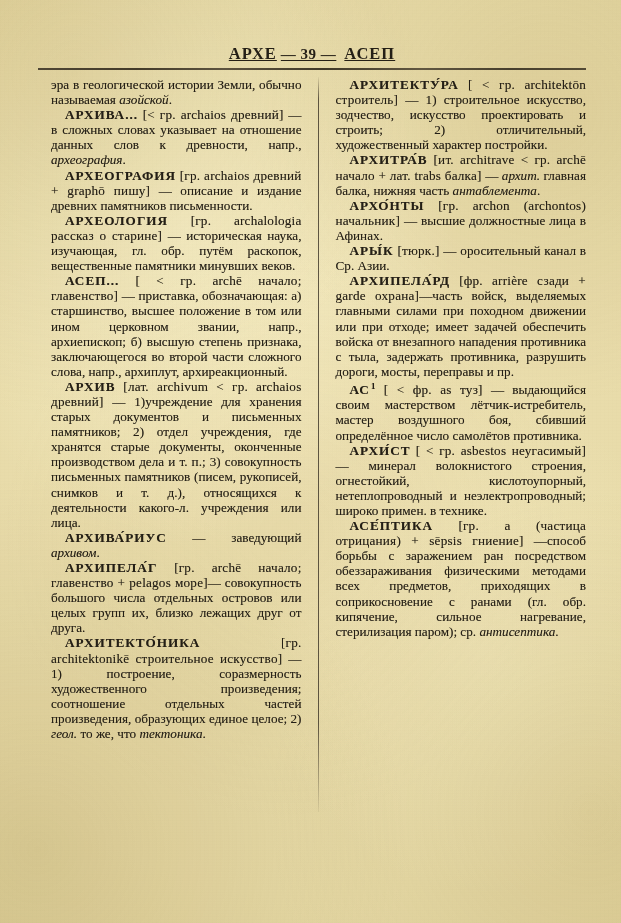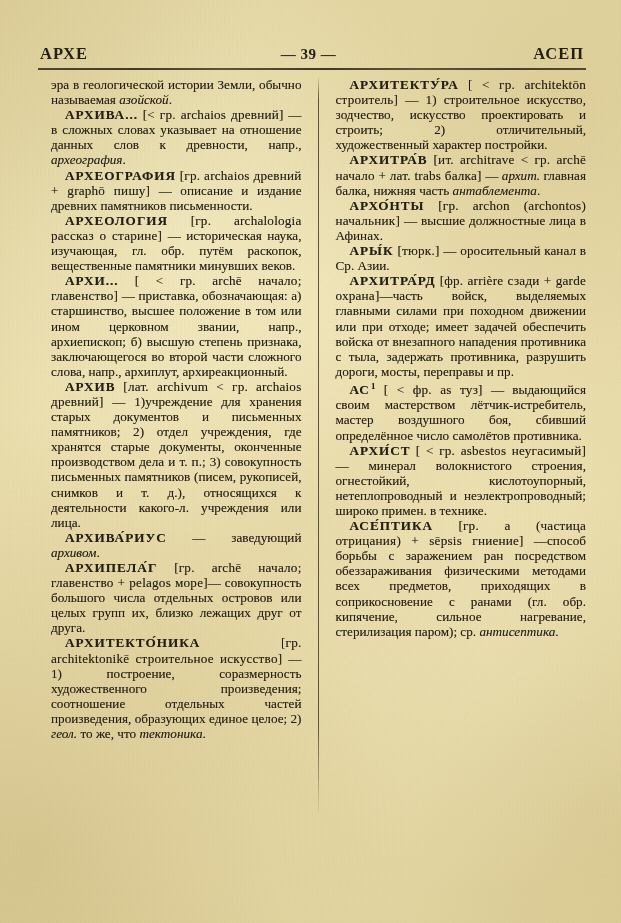--- a/index.html
+++ b/index.html
@@ -50,25 +50,26 @@
     left: 38px;
     top: 44px;
     width: 548px;
     z-index: 3;
   }
 
   
   .runhead {
     display: flex;
     align-items: baseline;
-    justify-content: space-between;
+    justify-content: center;
     font-weight: bold;
     font-size: 16.5px;
     letter-spacing: 0.9px;
     padding: 0 2px 3px 2px;
+    text-decoration: underline;
   }
   .runhead .folio {
     font-weight: bold;
     font-size: 15px;
     letter-spacing: 0.5px;
     position: relative;
     left: -8px;
     margin-left: 12px;
   }
   .rule {
@@ -167,21 +168,21 @@
           <span class="hw">АРХЕОГРАФИЯ</span>
           <span class="lat">[гр. archaios древний + graphō пишу]</span><span> — описание и издание древних памятников письменности.</span>
         </p>
 
         <p class="entry">
           <span class="hw">АРХЕОЛОГИЯ</span>
           <span class="lat">[гр. archalologia рассказ о старине]</span><span> — историческая наука, изучающая, гл. обр. путём раскопок, вещественные памятники минувших веков.</span>
         </p>
 
         <p class="entry">
-          <span class="hw">АРХИ...</span>
+          <span class="hw">АСЕП...</span>
           <span class="lat">[ &lt; гр. archē начало; главенство]</span><span> — приставка, обозначающая: а) старшинство, высшее положение в том или ином церковном звании, напр., архиепископ; б) высшую степень признака, заключающегося во второй части сложного слова, напр., архиплут, архиреакционный.</span>
         </p>
 
         <p class="entry">
           <span class="hw">АРХИВ</span>
           <span class="lat">[лат. archivum &lt; гр. archaios древний]</span><span> — 1)учреждение для хранения старых документов и письменных памятников; 2) отдел учреждения, где хранятся старые документы, оконченные производством дела и т. п.; 3) совокупность письменных памятников (писем, рукописей, снимков и т. д.), относящихся к деятельности какого-л. учреждения или лица.</span>
         </p>
 
         <p class="entry">
           <span class="hw">АРХИВА́РИУС</span><span> — заведующий </span><i>архивом</i><span>.</span>
@@ -220,21 +221,21 @@
           <span class="hw">АРХО́НТЫ</span>
           <span class="lat">[гр. archon (archontos) начальник]</span><span> — высшие должностные лица в Афинах.</span>
         </p>
 
         <p class="entry">
           <span class="hw">АРЫ́К</span>
           <span class="lat">[тюрк.]</span><span> — оросительный канал в Ср. Азии.</span>
         </p>
 
         <p class="entry">
-          <span class="hw">АРХИТРА́РД</span>
+          <span class="hw">АРХИПЕЛА́РД</span>
           <span class="lat">[фр. arrière сзади + garde охрана]</span><span>—часть войск, выделяемых главными силами при походном движении или при отходе; имеет задачей обеспечить войска от внезапного нападения противника с тыла, задержать противника, разрушить дороги, мосты, переправы и пр.</span>
         </p>
 
         <p class="entry">
           <span class="hw"><span>АС</span><sup>1</sup></span>
           <span class="lat">[ &lt; фр. as туз]</span><span> — выдающийся своим мастерством лётчик-истребитель, мастер воздушного боя, сбивший определённое число самолётов противника.</span>
         </p>
 
 
         <p class="entry">

